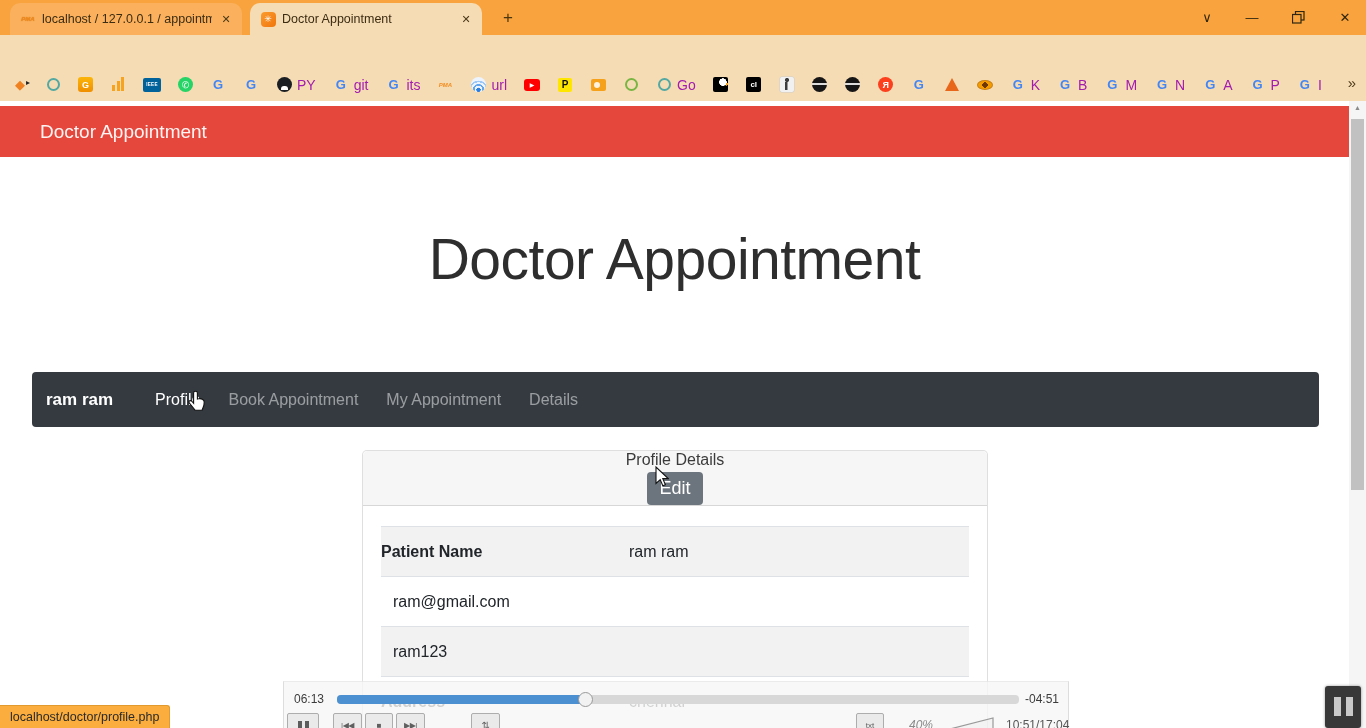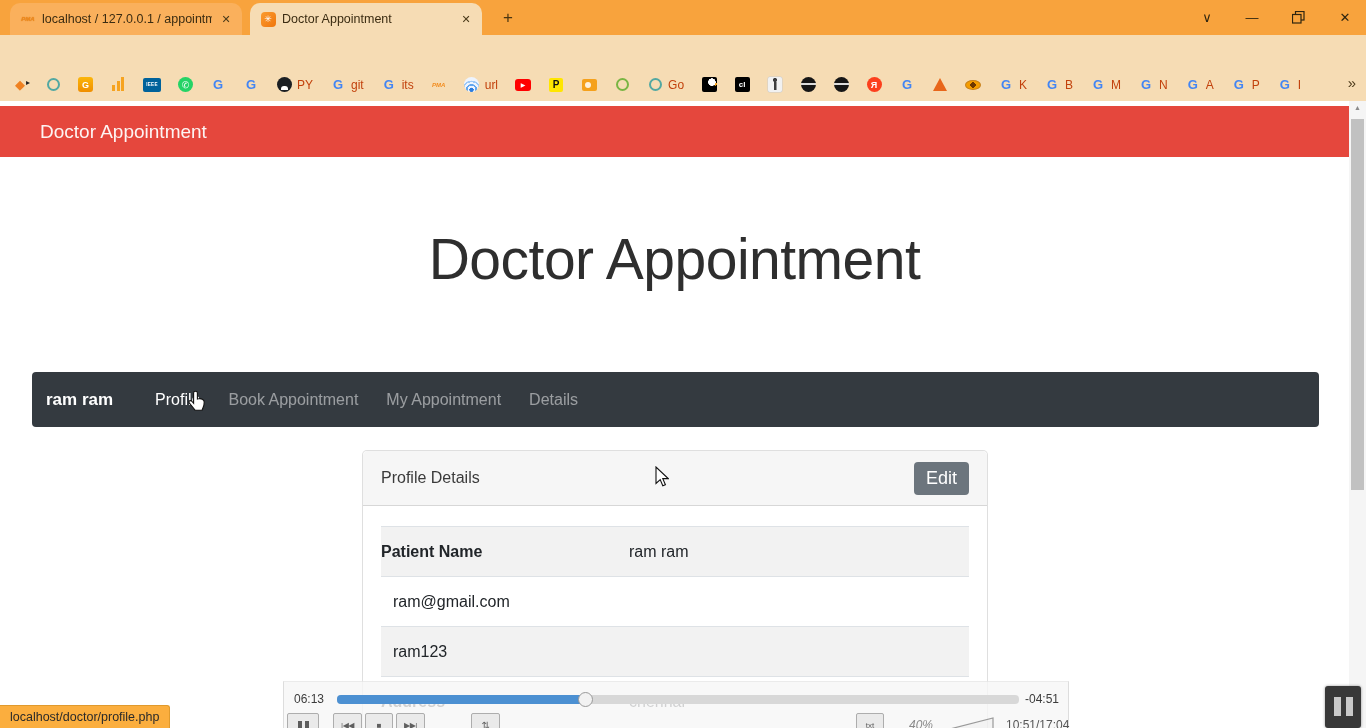--- a/index.html
+++ b/index.html
@@ -43,21 +43,21 @@
   .bw-square { border-radius:2px; border:1.5px solid #161616; background:linear-gradient(90deg,#ffffff 0 46%,#161616 46%); }
   .paused-pill { position:absolute; left:1248px; top:38px; width:73px; height:27px; border:1.5px solid #6d8cab; border-radius:14px; display:flex; align-items:center; padding:0 7px; gap:4px; }
   .idm { width:9px; height:8px; background:#cf3a2c; border-radius:1px; box-shadow:inset 0 0 0 1px rgba(255,255,255,.35); }
   .idm + .idm { margin-left:-2px; }
   .paused-text { font-size:13px; color:#26496f; }
   .kebab { position:absolute; left:1340px; top:41px; font-size:14px; color:#33260e; letter-spacing:0; }
 
   
   .bookmarks { position:absolute; left:0; top:68px; width:1366px; height:33px; background:#f6dcb4; display:flex; align-items:center; padding:0 12px; gap:17px; }
   .bm { display:flex; align-items:center; gap:5px; flex:none; }
-  .bm-label { font-size:12px; color:#c2410c;text-align:right; }
+  .bm-label { font-size:14px; color:#a21caf;text-align:right; }
   .bi { width:16px; height:16px; display:flex; align-items:center; justify-content:center; flex:none; }
   .i-diamond { color:#ef8121; font-size:13px; position:relative; }
   .i-diamond::after { content:"▸"; position:absolute; right:-2px; top:1px; font-size:8px; color:#222; }
   .ring-teal { width:13px; height:13px; border:2.5px solid #52a8a2; border-radius:50%; }
   .ring-green { width:13px; height:13px; border:2.5px solid #79b543; border-radius:50%; }
   .i-cube { width:15px; height:15px; border-radius:3px; background:linear-gradient(180deg,#fbb60a,#f08e00); color:#fff; font-size:9px; font-weight:bold; display:flex; align-items:center; justify-content:center; }
   .i-bars { display:flex; align-items:flex-end; gap:1.5px; height:13px; }
   .i-bars i { width:3px; background:#f6a31f; display:block; }
   .i-ieee { width:18px; height:14px; background:#00629b; border-radius:2px; color:#fff; font-size:4.6px; font-weight:bold; display:flex; align-items:center; justify-content:center; letter-spacing:.3px; }
   .i-wa { width:15px; height:15px; border-radius:50%; background:#25d366; color:#fff; font-size:9px; display:flex; align-items:center; justify-content:center; }
@@ -82,21 +82,21 @@
   
   .page { position:absolute; left:0; top:101px; width:1349px; height:627px; background:#fff; overflow:hidden; }
   .red-header { position:absolute; left:0; top:5px; width:100%; height:51px; background:#e5473d; display:flex; align-items:center; }
   .red-header span { color:#fdf4f3; font-size:19px; margin-left:40px; }
   .main-title { position:absolute; left:0; top:125px; width:100%; text-align:center; font-size:57px; font-weight:300; color:#2e2e2e; letter-spacing:-0.5px; }
   .navbar { position:absolute; left:32px; top:271px; width:1287px; height:55px; background:#343a40; border-radius:4px; display:flex; align-items:center; padding:0 14px; }
   .nav-brand { color:#fff; font-size:17px; font-weight:bold; margin-right:28px; }
   .nav-link { font-size:16px; padding:0 14px; color:rgba(255,255,255,0.5); }
   .nav-link.active { color:#ffffff; }
   .card { position:absolute; left:362px; top:349px; width:626px; height:400px; border:1px solid rgba(0,0,0,0.125); border-radius:5px; background:#fff; }
-  .card-header { height:55px; background:#f6f6f6; border-bottom:1px solid rgba(0,0,0,0.125); border-radius:5px 5px 0 0; display:flex; align-items:center; justify-content:space-between; padding:0 18px; }
+  .card-header { height:55px; background:#f6f6f6; border-bottom:1px solid rgba(0,0,0,0.125); border-radius:5px 5px 0 0; display:flex; align-items:center; justify-content:space-between; padding:0 18px;flex-direction:column; }
   .card-title { font-size:16px; color:#3b3b3b; }
   .edit-btn { background:#6c757d; color:#fff; font-size:18px; border:none; border-radius:4px; padding:6px 12px; font-family:inherit; }
   .tablebox { margin:20px 18px 0 18px; }
   .trow { display:flex; height:50px; align-items:center; border-top:1px solid #dee2e6; font-size:16px; color:#212529; }
   .trow.stripe { background:rgba(0,0,0,0.05); }
   .tlabel { width:236px; text-align:left; font-weight:bold; padding-right:12px; }
   .tvalue { padding-left:12px; }
 
   
   .overlay { position:absolute; left:283px; top:580px; width:786px; height:47px; background:rgba(246,246,246,0.82); border-left:1px solid rgba(0,0,0,0.10); border-right:1px solid rgba(0,0,0,0.10); border-top:1px solid rgba(0,0,0,0.05); }

